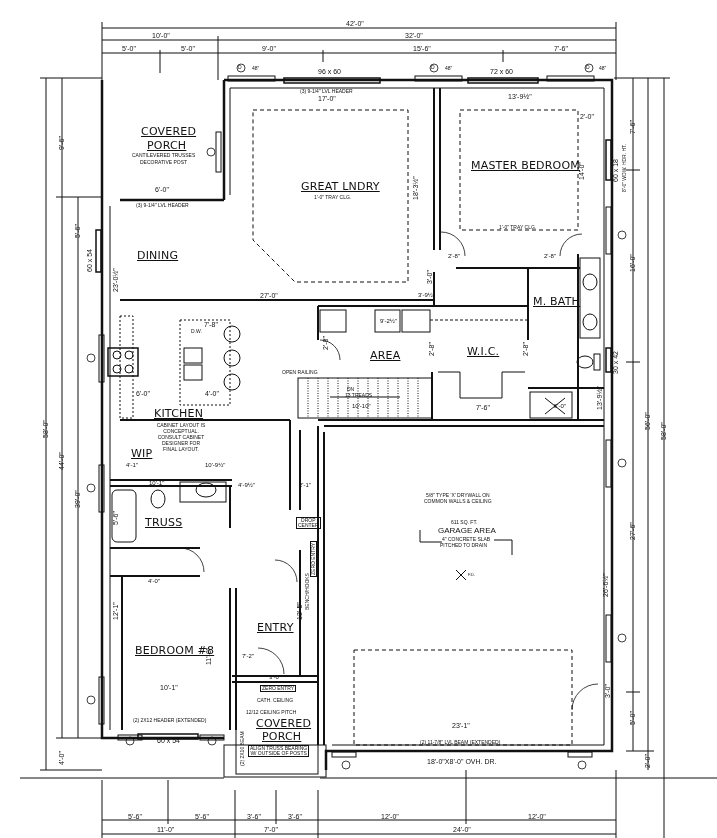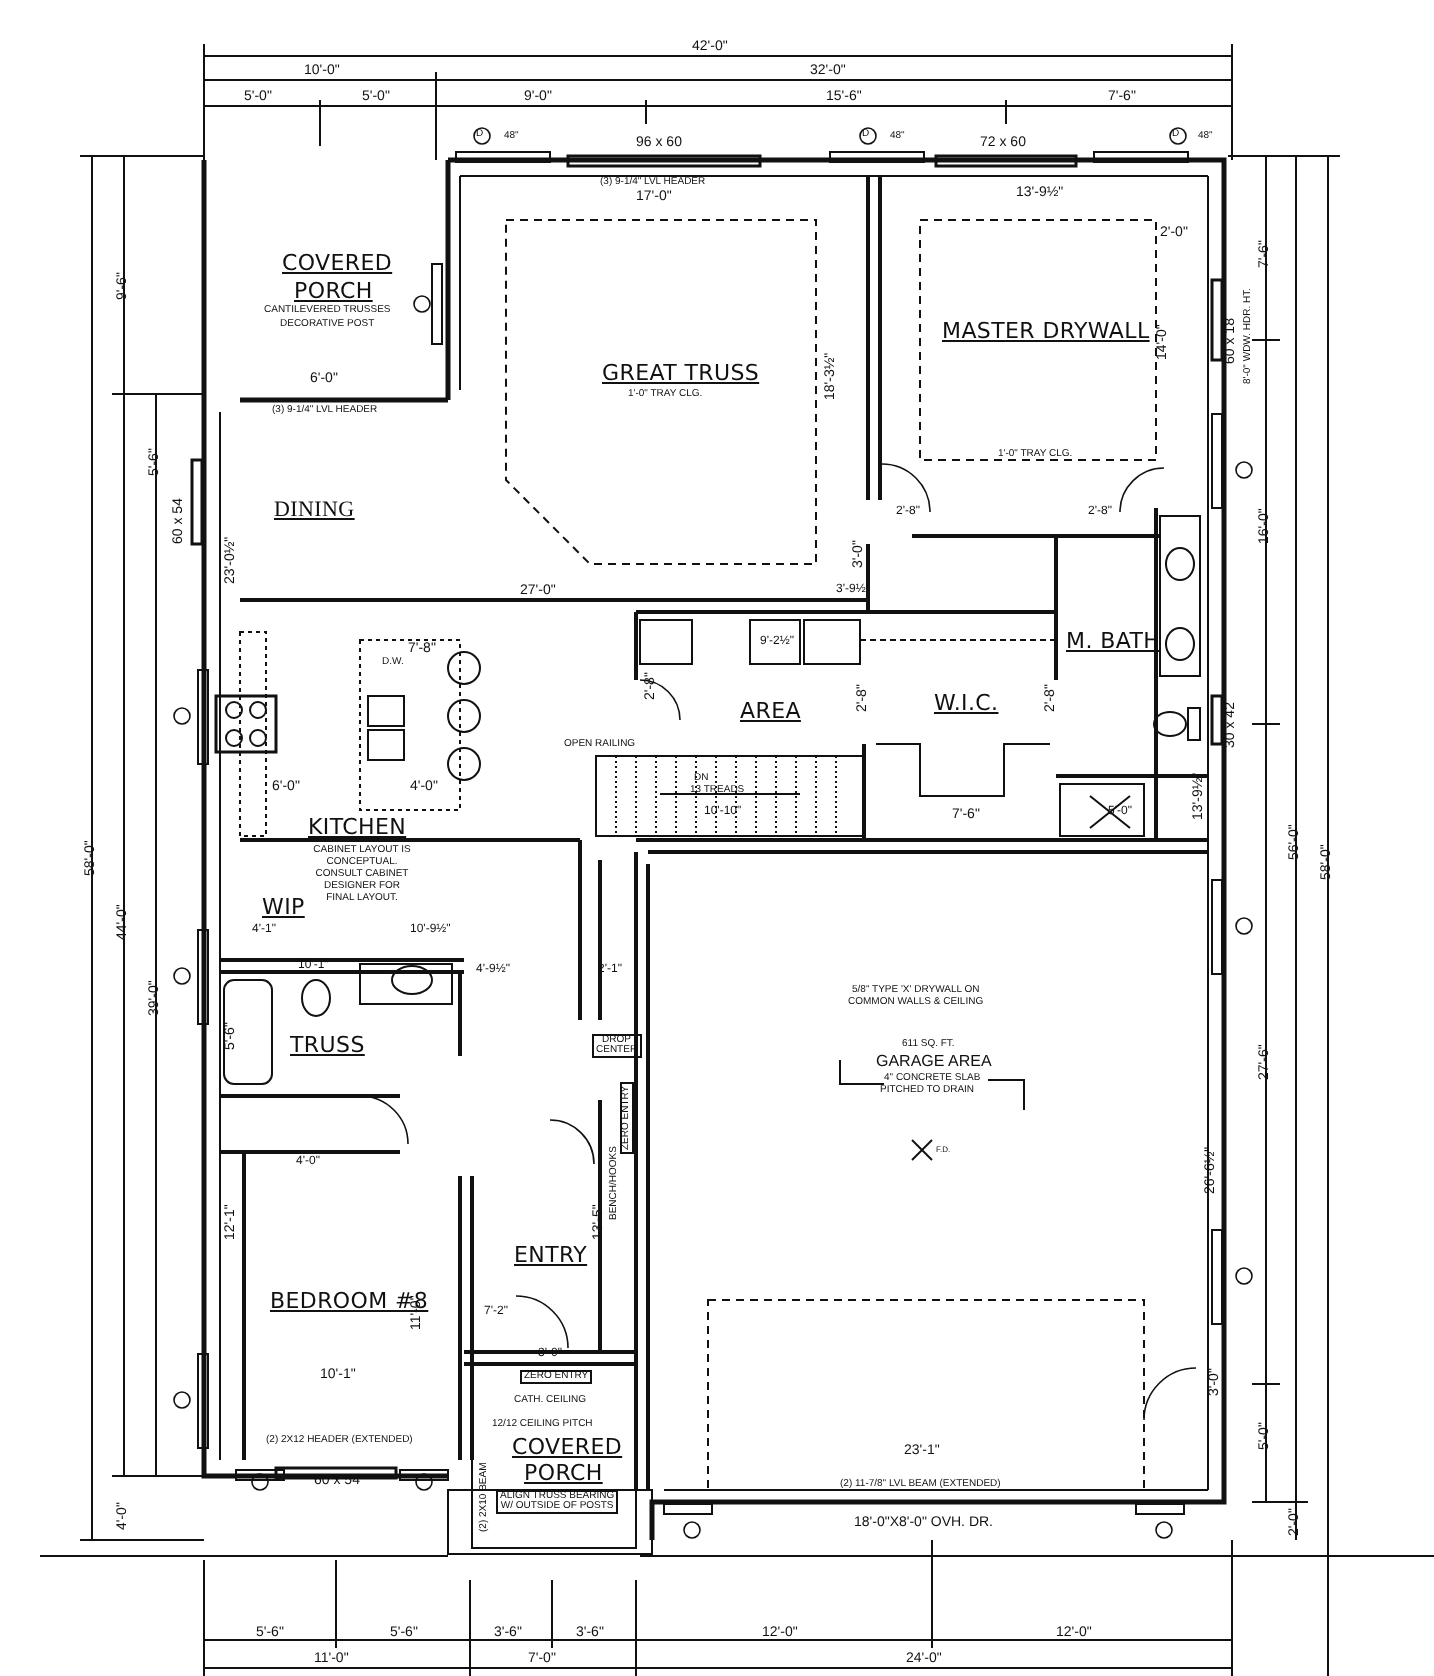--- a/index.html
+++ b/index.html
@@ -246,40 +246,40 @@
 <div class="lbl dim" style="left:508px;top:93px;">13'-9½"</div>
 <div class="lbl dim" style="left:580px;top:113px;">2'-0"</div>
 
 <div class="lbl room" style="left:141px;top:126px;">COVERED</div>
 <div class="lbl room" style="left:147px;top:140px;">PORCH</div>
 <div class="lbl note" style="left:132px;top:153px;">CANTILEVERED TRUSSES</div>
 <div class="lbl note" style="left:140px;top:160px;">DECORATIVE POST</div>
 <div class="lbl dim" style="left:155px;top:186px;">6'-0"</div>
 <div class="lbl note" style="left:136px;top:203px;">(3) 9-1/4" LVL HEADER</div>
 
-<div class="lbl room" style="left:301px;top:181px;">GREAT TRUSS</div>
+<div class="lbl room" style="left:301px;top:181px;">GREAT LNDRY</div>
 <div class="lbl note" style="left:314px;top:195px;">1'-0" TRAY CLG.</div>
 
-<div class="lbl room" style="left:471px;top:160px;">MASTER DRYWALL</div>
+<div class="lbl room" style="left:471px;top:160px;">MASTER BEDROOM</div>
 <div class="lbl note" style="left:499px;top:225px;">1'-0" TRAY CLG.</div>
 
-<div class="lbl room" style="left:137px;top:250px;font-family:Liberation Serif, serif;">DINING</div>
+<div class="lbl room" style="left:137px;top:250px;">DINING</div>
 <div class="lbl dim" style="left:260px;top:292px;">27'-0"</div>
 
 <div class="lbl dim" style="left:136px;top:390px;">6'-0"</div>
 <div class="lbl dim" style="left:205px;top:390px;">4'-0"</div>
 <div class="lbl dim" style="left:204px;top:321px;">7'-8"</div>
 <div class="lbl room" style="left:154px;top:408px;">KITCHEN</div>
 <div class="lbl note" style="left:155px;top:422px;width:52px;white-space:normal;line-height:1.2;">CABINET LAYOUT IS CONCEPTUAL. CONSULT CABINET DESIGNER FOR FINAL LAYOUT.</div>
 <div class="lbl" style="left:191px;top:329px;font-size:5px;">D.W.</div>
 
 <div class="lbl note" style="left:282px;top:370px;">OPEN RAILING</div>
 <div class="lbl room" style="left:370px;top:350px;">AREA</div>
 <div class="lbl room" style="left:467px;top:346px;">W.I.C.</div>
-<div class="lbl room" style="left:533px;top:315px;">M. BATH</div>
+<div class="lbl room" style="left:533px;top:296px;">M. BATH</div>
 <div class="lbl dim" style="left:380px;top:318px;font-size:6px;">9'-2½"</div>
 <div class="lbl note" style="left:347px;top:387px;">DN</div>
 <div class="lbl note" style="left:345px;top:393px;">13 TREADS</div>
 <div class="lbl dim" style="left:352px;top:403px;font-size:6px;">10'-10"</div>
 <div class="lbl dim" style="left:476px;top:404px;">7'-6"</div>
 <div class="lbl dim" style="left:554px;top:403px;font-size:6px;">5'-0"</div>
 <div class="lbl dim" style="left:418px;top:292px;font-size:6px;">3'-9½"</div>
 <div class="lbl dim" style="left:448px;top:253px;font-size:6px;">2'-8"</div>
 <div class="lbl dim" style="left:544px;top:253px;font-size:6px;">2'-8"</div>
 

